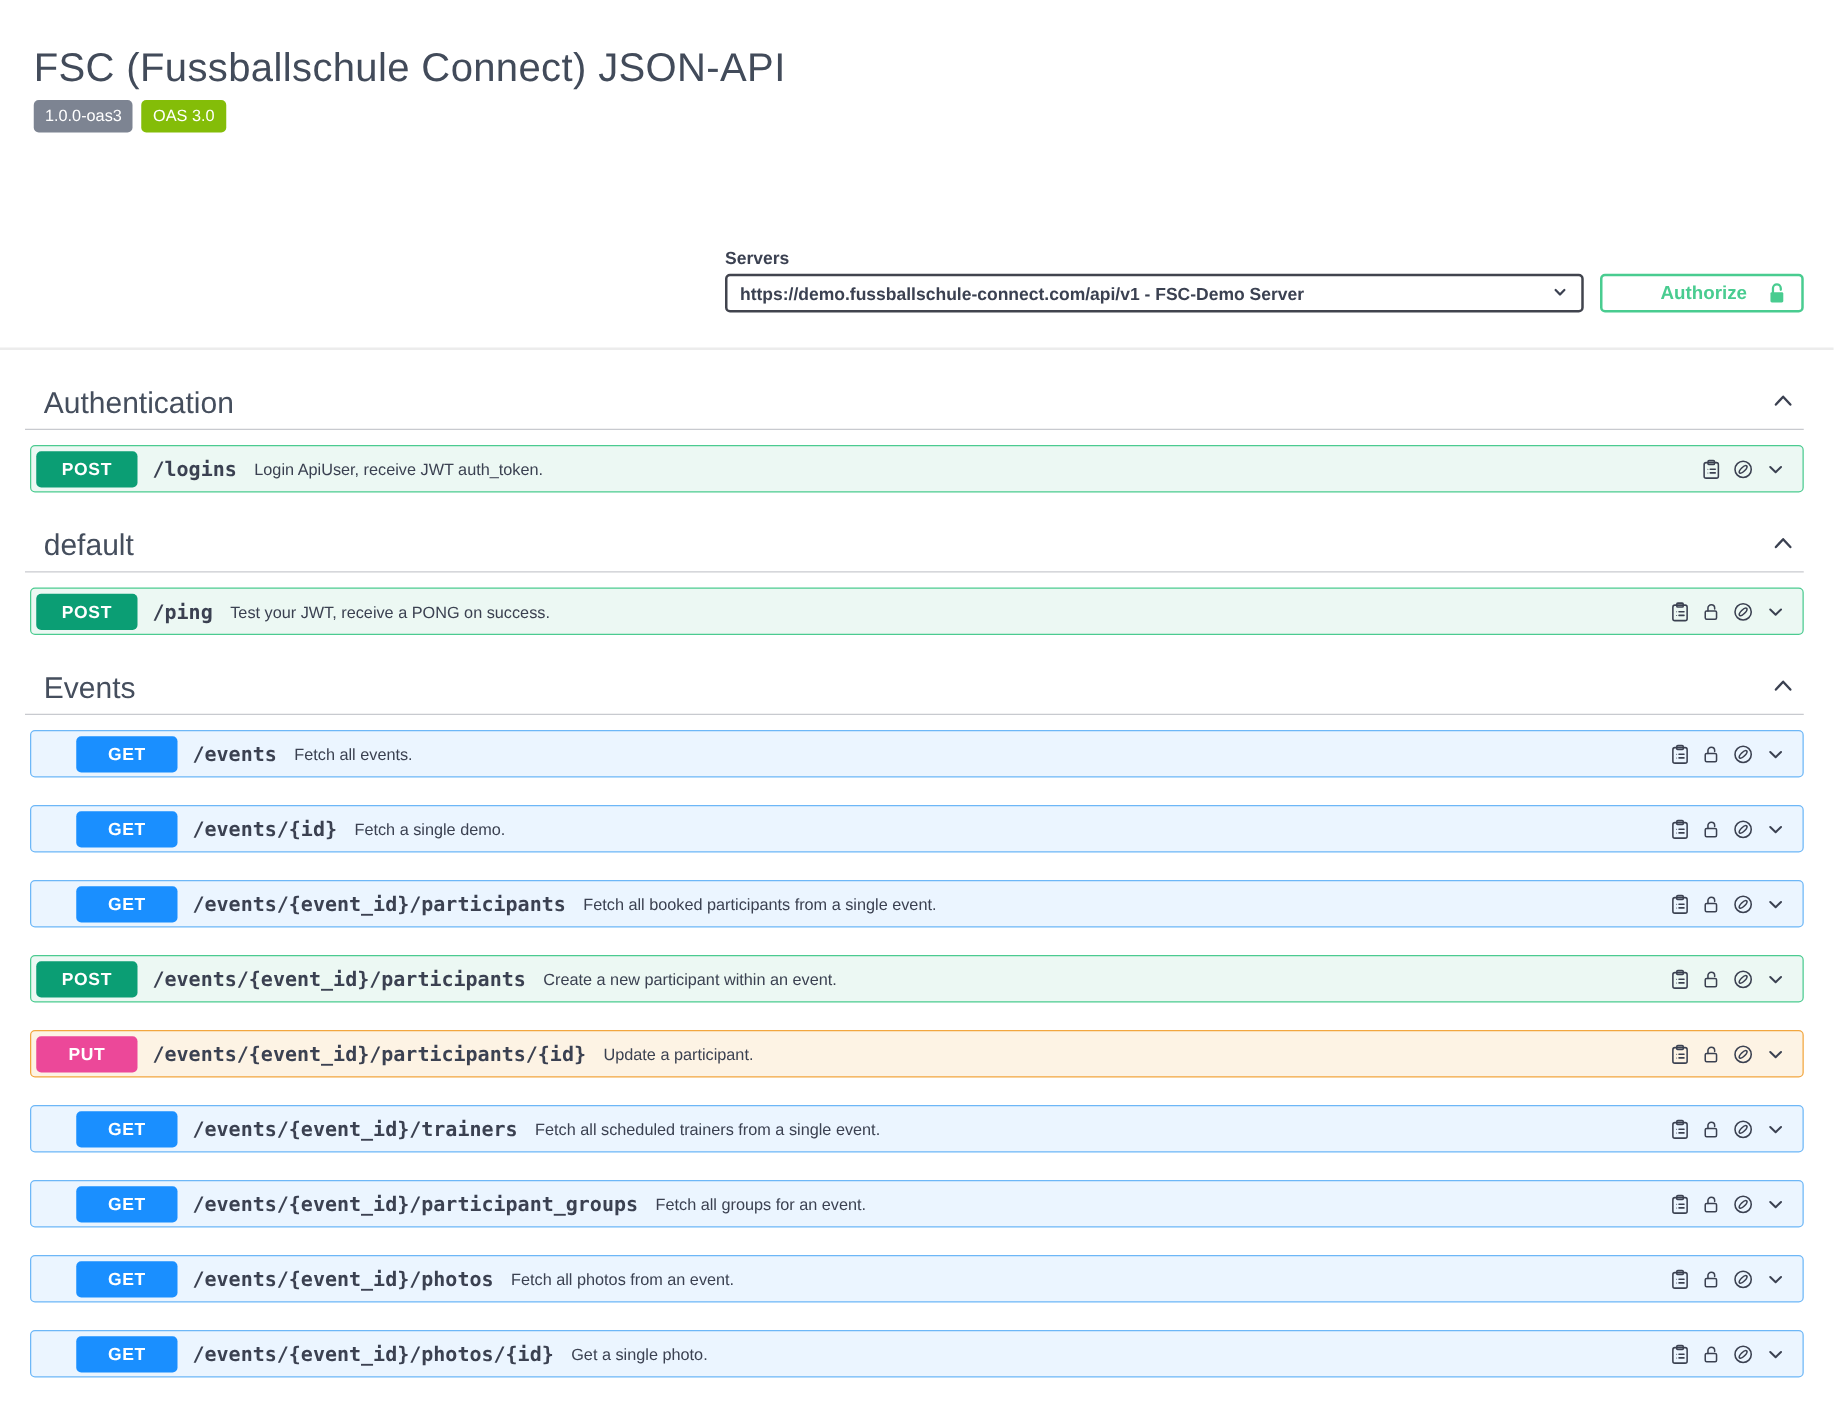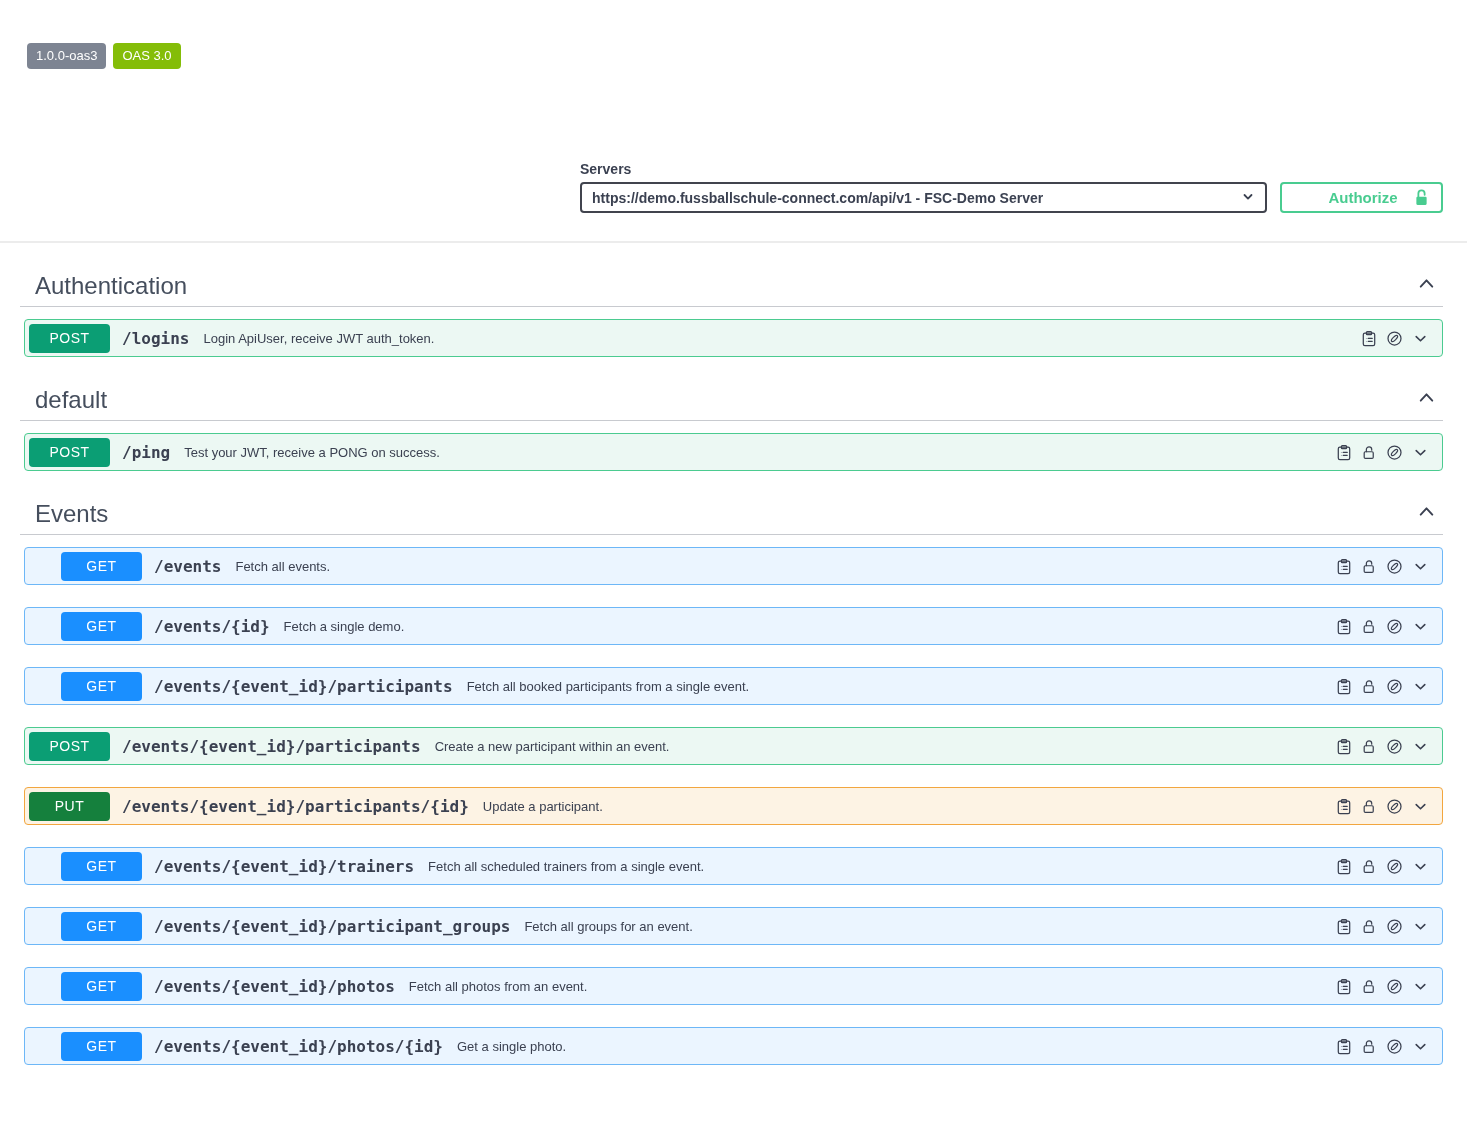--- a/index.html
+++ b/index.html
@@ -68,42 +68,43 @@
     display:flex; align-items:center;
     padding:0 13px 0 4px; margin-bottom:22px;
     cursor:pointer;
   }
   .op-get  { background:#ebf5ff; border-color:#6db7f7;padding-left:36px; }
   .op-post { background:#ecf8f3; border-color:#4bcb90; }
   .op-put  { background:#fdf3e4; border-color:#f2a63f; }
 
   .method {
     min-width:81px; height:29px; border-radius:4px;
-    color:#fff; font-weight:400; font-size:14px; letter-spacing:.5px;
+    color:#fff; font-weight:700; font-size:14px; letter-spacing:.5px;
     display:flex; align-items:center; justify-content:center;
   }
   .method-get  { background:#1a8fff; }
   .method-post { background:#0b9e74; }
-  .method-put  { background:#15803d; }
+  .method-put  { background:#ec4899; }
 
   .path {
     font-family:"DejaVu Sans Mono","Liberation Mono",monospace;
     font-weight:700; font-size:16px; color:#3b4151;
     margin-left:12px; white-space:nowrap;
   }
   .summary { font-size:13px; color:#3b4151; margin-left:14px; white-space:nowrap; }
 
   .op-icons { margin-left:auto; display:flex; align-items:center; gap:9px; }
   .op-icons .icn { line-height:0; cursor:pointer; }
   .icn svg { display:block; }
 </style>
 </head>
 <body>
 
 <div class="info-block">
+  <h1 class="api-title">FSC (Fussballschule Connect) JSON-API</h1>
   <div class="badges">
     <span class="badge badge-version">1.0.0-oas3</span>
     <span class="badge badge-oas">OAS 3.0</span>
   </div>
 </div>
 
 <div class="scheme-row">
   <div class="servers-wrap">
     <div class="servers-label">Servers</div>
     <div class="select-wrap">

